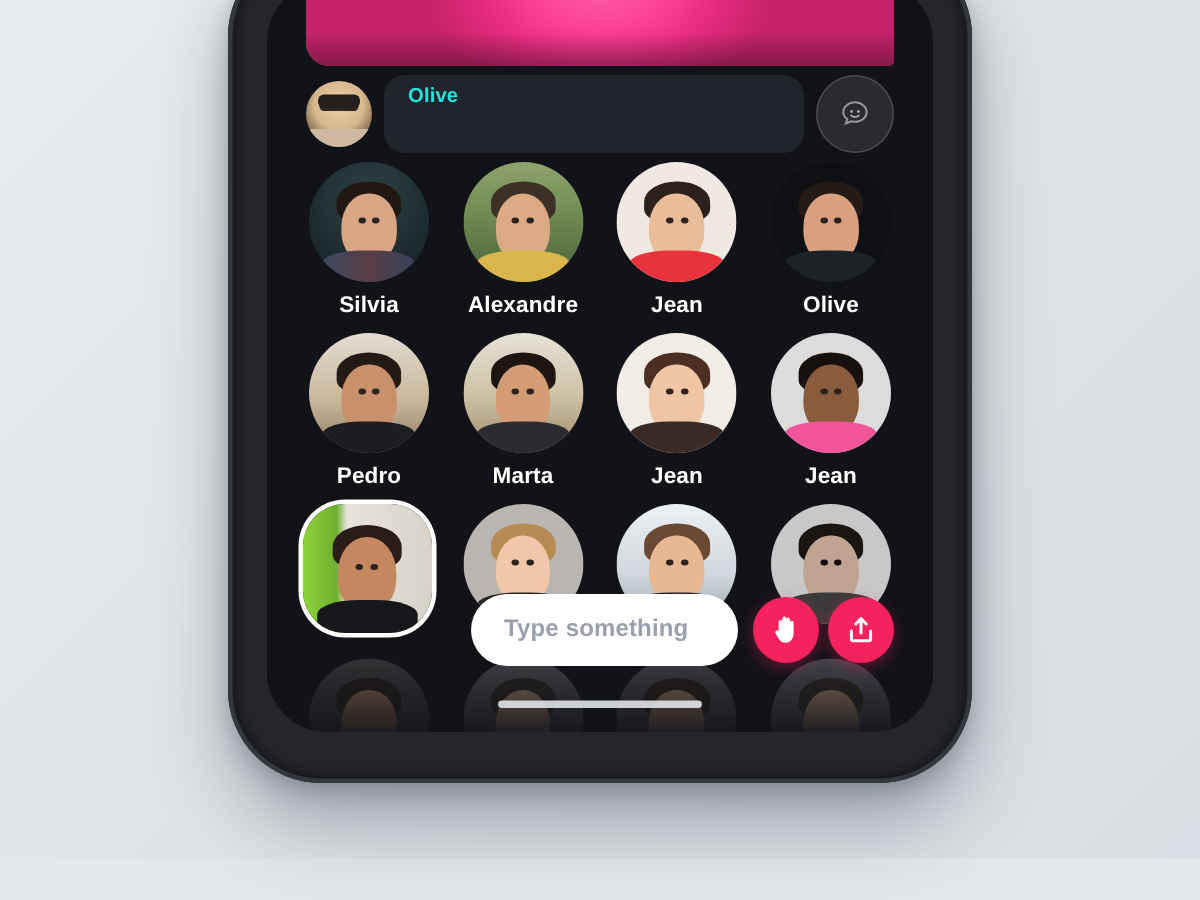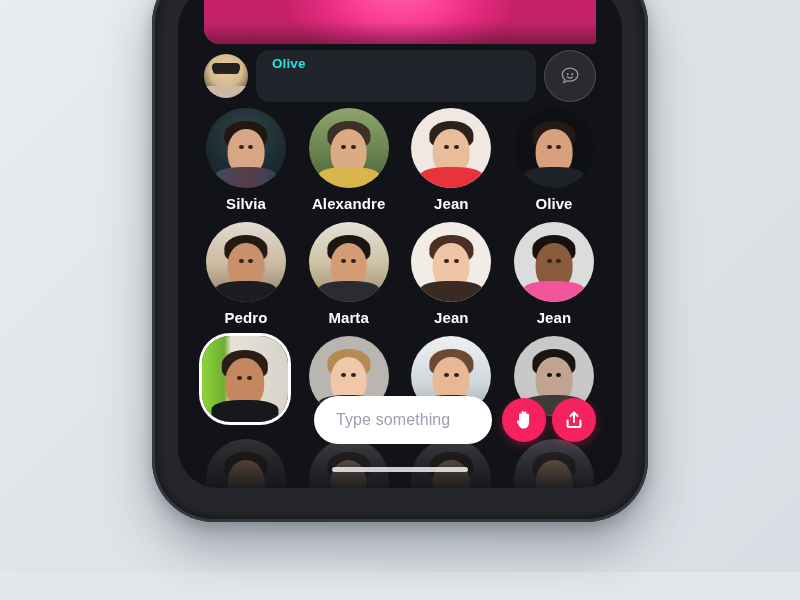--- a/index.html
+++ b/index.html
@@ -78,21 +78,21 @@
     border-radius:50% 50% 32% 32%;}
   .f-body{position:absolute;left:50%;bottom:0;width:78%;height:26%;transform:translateX(-50%);
     border-radius:42% 42% 0 0;}
   .f-eye{position:absolute;top:46%;width:6%;height:5%;border-radius:50%;background:#2b2320;}
   .f-eye.l{left:41%;} .f-eye.r{right:41%;}
 
   
   .bottombar{position:absolute;left:26px;bottom:44px;width:392px;height:48px;}
   .input{position:absolute;left:110px;top:0;width:178px;height:48px;background:#fff;
     border-radius:24px;display:flex;align-items:center;padding:0 22px;box-sizing:border-box;}
-  .input-ph{color:#9aa0ad;font-size:16px;font-weight:normal;letter-spacing:.1px;}
+  .input-ph{color:#9aa0ad;font-size:16px;font-weight:bold;letter-spacing:.1px;}
   .cbtn{position:absolute;top:2px;width:44px;height:44px;border-radius:50%;
     background:#f5225e;display:flex;align-items:center;justify-content:center;
     box-shadow:0 3px 10px rgba(245,34,94,.35);}
   .cbtn.hand{left:298px;} .cbtn.share{left:348px;}
 
   .home-ind{position:absolute;left:50%;bottom:16px;transform:translateX(-50%);
     width:136px;height:5px;border-radius:3px;background:rgba(235,238,243,.85);}
 
   .veil{position:absolute;left:0;right:0;bottom:0;height:62px;
     background:linear-gradient(180deg,rgba(18,19,24,0) 0%,rgba(18,19,24,.55) 55%,rgba(18,19,24,.9) 100%);

